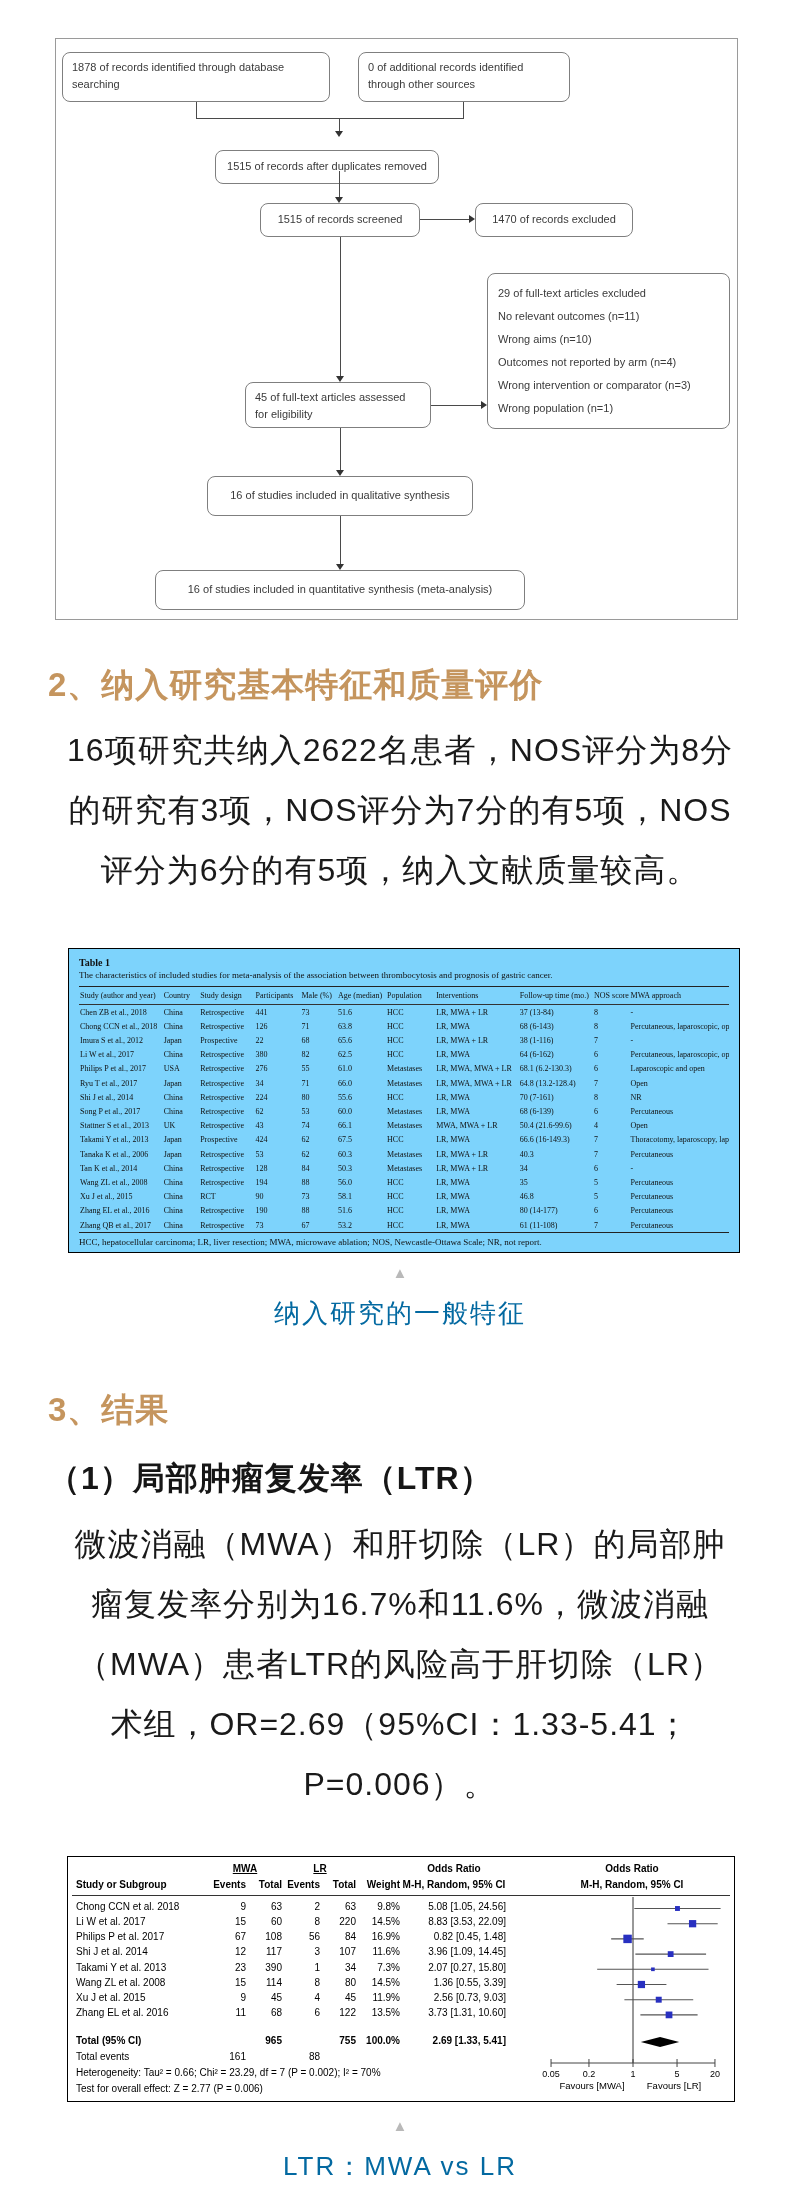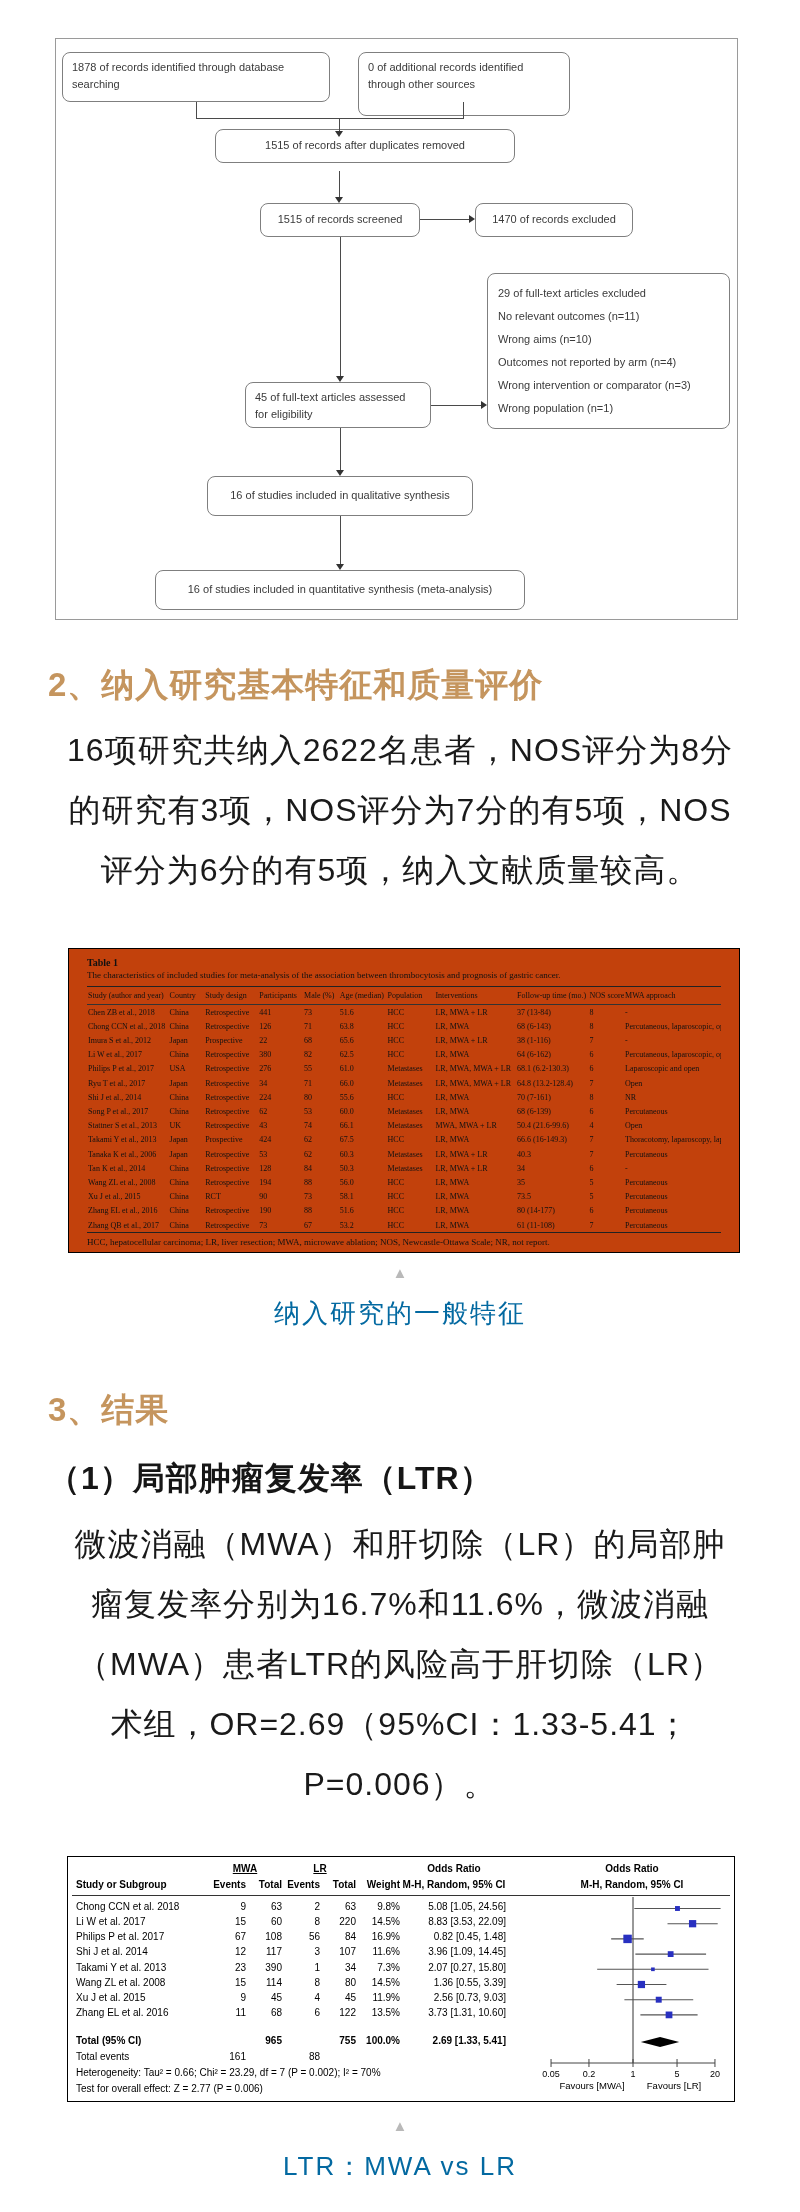--- a/index.html
+++ b/index.html
@@ -5,41 +5,41 @@
   html,body{margin:0;padding:0;background:#fff;}
   body{width:800px;font-family:"Liberation Sans","DejaVu Sans",sans-serif;color:#1a1a1a;}
   .page{position:relative;width:800px;padding-bottom:28px;}
 
   
   .flowchart{position:relative;width:800px;height:600px;margin-top:28px;font-size:11px;color:#3a3a3a;padding-left:15px;}
   .fc-frame{position:absolute;left:55px;top:10px;width:681px;height:580px;border:1px solid #9a9a9a;background:#fff;}
   .fbox{position:absolute;box-sizing:border-box;border:1.5px solid #7f7f7f;border-radius:8px;background:#fff;padding:6px 9px;line-height:1.55;}
   .fbox.center{display:flex;align-items:center;justify-content:center;text-align:center;padding:2px 6px;}
   .fb1{left:62px;top:24px;width:268px;height:50px;}
-  .fb2{left:358px;top:24px;width:212px;height:64px;}
-  .fb3{left:215px;top:101px;width:300px;height:34px;}
+  .fb2{left:358px;top:24px;width:212px;height:50px;}
+  .fb3{left:215px;top:122px;width:224px;height:34px;}
   .fb4{left:260px;top:175px;width:160px;height:34px;}
   .fb5{left:475px;top:175px;width:158px;height:34px;}
   .fbe{left:487px;top:245px;width:243px;white-space:pre-line;line-height:23px;padding:8px 10px;}
   .fb6{left:245px;top:354px;width:186px;height:46px;}
   .fb7{left:207px;top:448px;width:266px;height:40px;}
   .fb8{left:155px;top:542px;width:370px;height:40px;}
   .ln{position:absolute;background:#4a4a4a;}
   .ad{position:absolute;width:0;height:0;border-left:4px solid transparent;border-right:4px solid transparent;border-top:6px solid #333;}
   .ar{position:absolute;width:0;height:0;border-top:4px solid transparent;border-bottom:4px solid transparent;border-left:6px solid #333;}
 
   
   .sec-h{margin:34px 48px 0;font-size:33px;font-weight:bold;line-height:1.4;letter-spacing:1px;}
   .sec-h.accent{color:#c5955e;}
   .sub-h{margin:22px 48px 0;font-size:32px;font-weight:bold;color:#161616;letter-spacing:1px;line-height:1.45;}
   .body-p{margin:12px 48px 0;font-size:32px;line-height:60px;color:#1a1a1a;letter-spacing:1px;white-space:pre-line;text-align:center;}
 
   
   .t1-wrap{box-sizing:border-box;margin:48px 0 0 68px;width:672px;border:1.5px solid #000;
-           padding:8px 18px 5px;font-family:"Liberation Serif","DejaVu Serif",serif;color:#111;background:#c2410c;}
+           padding:8px 10px 5px;font-family:"Liberation Serif","DejaVu Serif",serif;color:#111;background:#7dd3fc;}
   .t1-title{font-weight:bold;font-size:10px;}
   .t1-caption{font-size:9px;padding:2px 0 6px;border-bottom:1.3px solid #222;}
   .t1-wrap table{width:100%;border-collapse:collapse;table-layout:fixed;font-size:8px;}
   .t1-wrap th{text-align:left;font-weight:normal;padding:4px 1px;border-bottom:0.8px solid #333;
               overflow:hidden;white-space:nowrap;}
   .t1-wrap td{padding:2.5px 1px;line-height:1.15;overflow:hidden;white-space:nowrap;}
   .t1-wrap th:nth-child(1){width:13%;} .t1-wrap th:nth-child(2){width:5.5%;}
   .t1-wrap th:nth-child(3){width:8.5%;} .t1-wrap th:nth-child(4){width:7%;}
   .t1-wrap th:nth-child(5){width:5.5%;} .t1-wrap th:nth-child(6){width:7.5%;}
   .t1-wrap th:nth-child(7){width:7.5%;} .t1-wrap th:nth-child(8){width:13%;}
@@ -311,21 +311,21 @@
           </tr>
           <tr>
             <td>Xu J et al., 2015</td>
             <td>China</td>
             <td>RCT</td>
             <td>90</td>
             <td>73</td>
             <td>58.1</td>
             <td>HCC</td>
             <td>LR, MWA</td>
-            <td>73.5</td>
+            <td>46.8</td>
             <td>5</td>
             <td>Percutaneous</td>
           </tr>
           <tr>
             <td>Zhang EL et al., 2016</td>
             <td>China</td>
             <td>Retrospective</td>
             <td>190</td>
             <td>88</td>
             <td>51.6</td>

